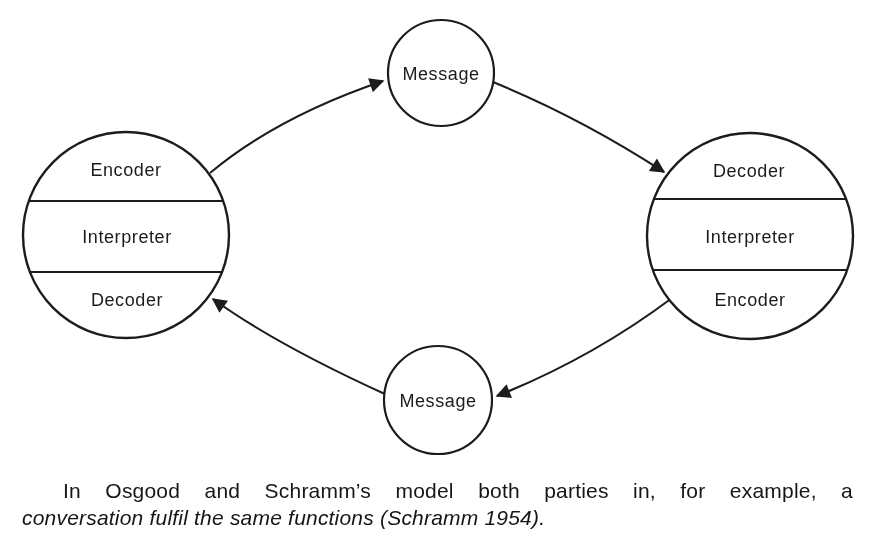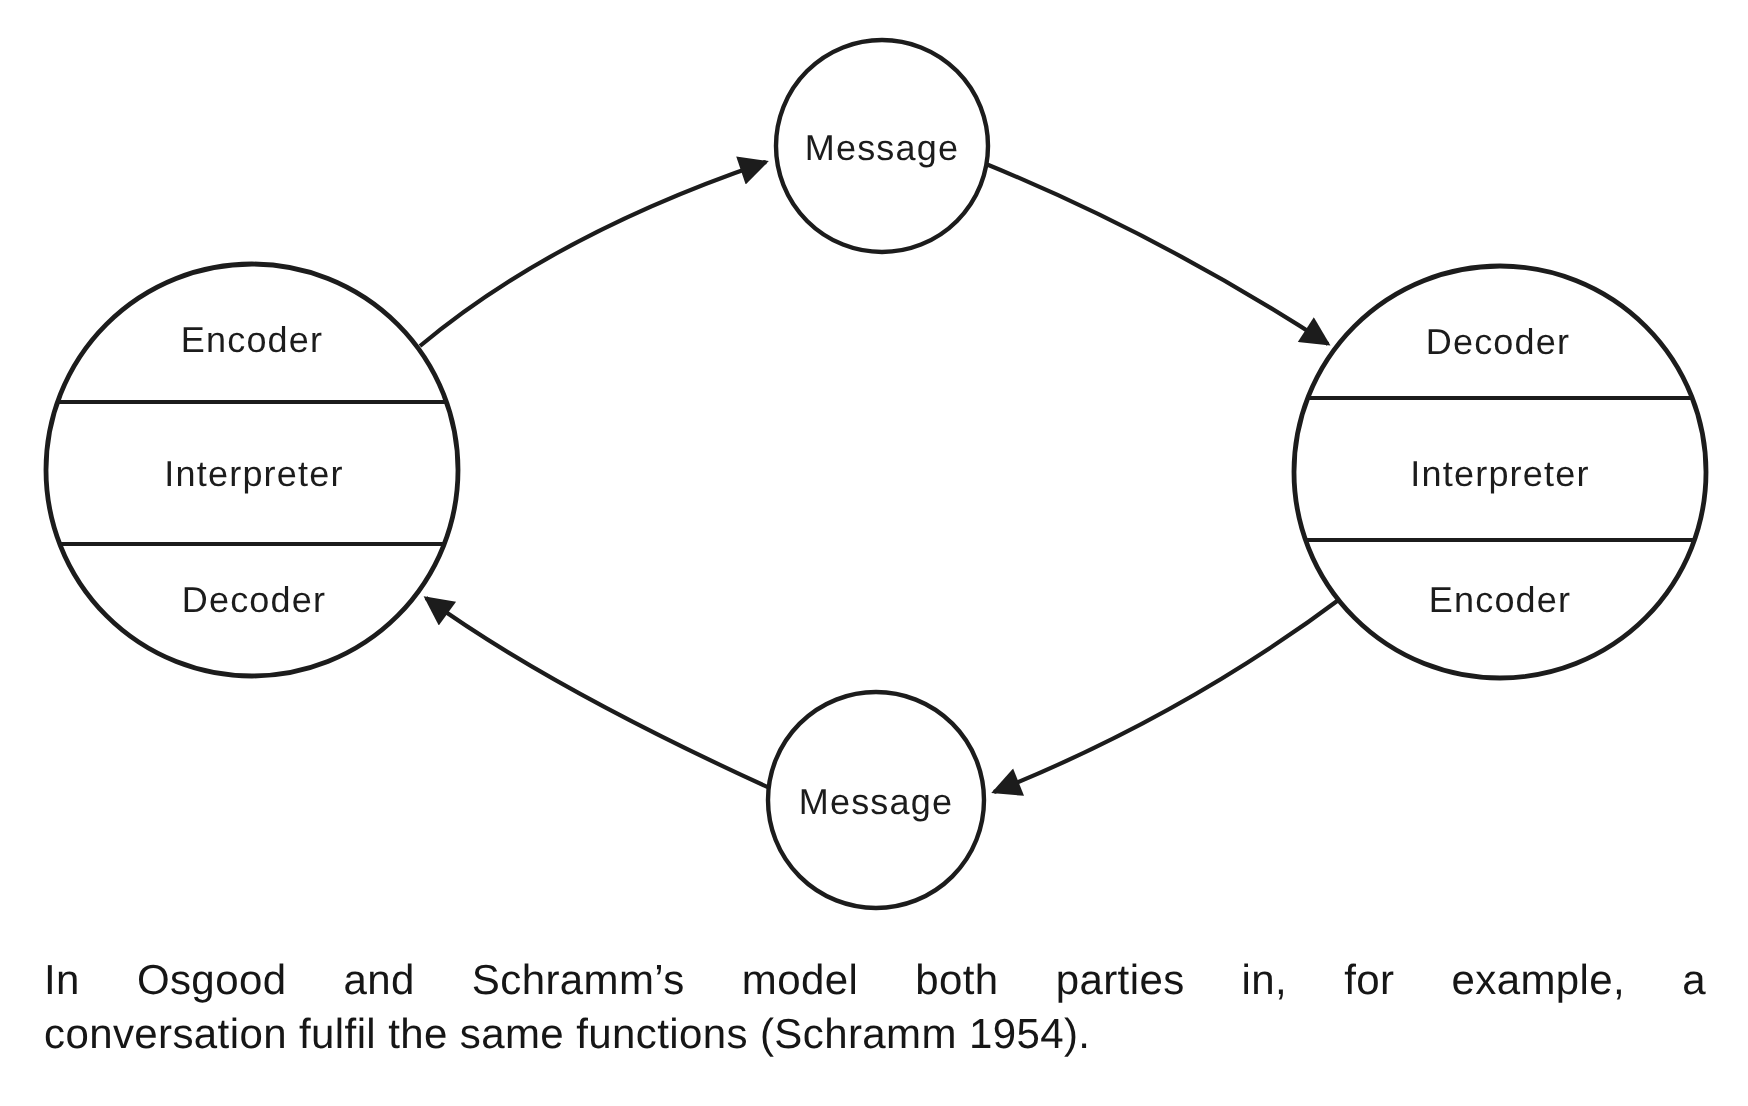--- a/index.html
+++ b/index.html
@@ -53,23 +53,25 @@
     width: 831px;
     color: #161616;
     font-size: 21px;
     line-height: 27px;
     letter-spacing: 0.2px;
   }
   .caption-line-1 {
     text-align: justify;
     text-align-last: justify;
     white-space: nowrap;
+    margin-left: 41px;
   }
   .caption-line-2 {
     text-align: left;
+    font-style: italic;
   }
 </style>
 </head>
 <body>
 
 <div class="page">
 
   <svg class="diagram-svg" width="874" height="470" viewBox="0 0 874 470">
     <defs>
       <marker id="arrowhead" viewBox="0 0 10 10" refX="9" refY="5" markerWidth="8" markerHeight="7" orient="auto">

